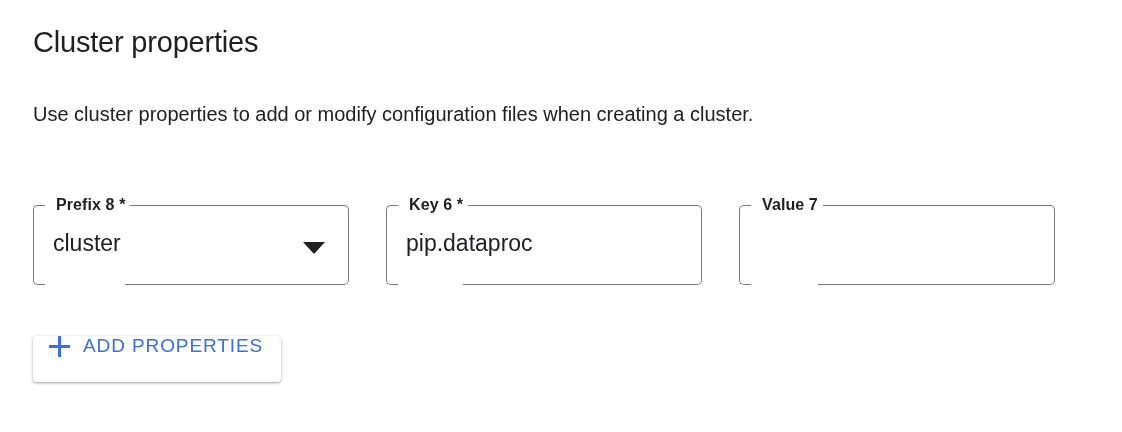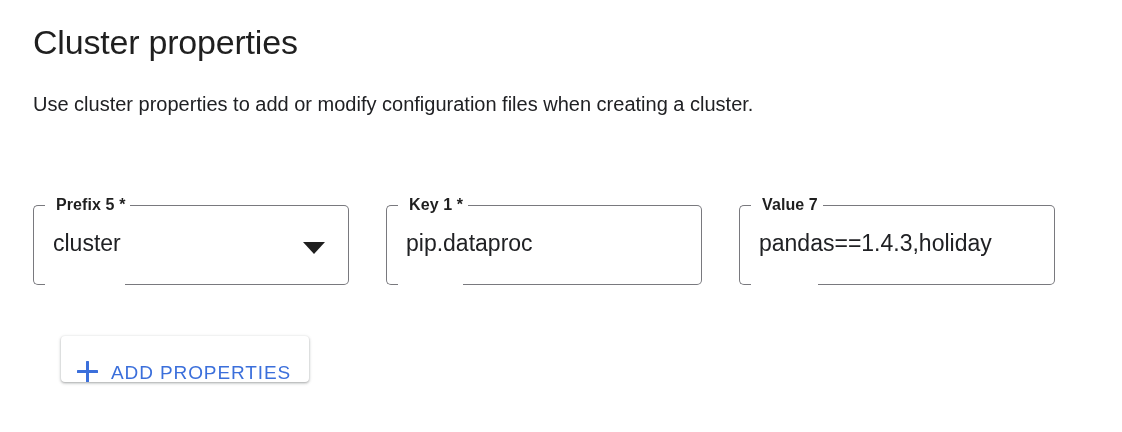--- a/index.html
+++ b/index.html
@@ -21,32 +21,32 @@
     width: 1122px;
     height: 432px;
     background: #ffffff;
   }
 
   
   .page-title {
     position: absolute;
     left: 33px;
     top: 20px;
-    font-size: 34px;
+    font-size: 29px;
     line-height: 44px;
     font-weight: 500;
     letter-spacing: -0.2px;
     color: #1f1f1f;
     white-space: nowrap;
   }
 
   .page-description {
     position: absolute;
     left: 33px;
-    top: 90px;
+    top: 100px;
     font-size: 20px;
     line-height: 28px;
     font-weight: 400;
     color: #202124;
     white-space: nowrap;
   }
 
   
   .fields-row {
     position: absolute;
@@ -139,31 +139,30 @@
     border-top: 12px solid #1f1f1f;
   }
 
   
   .add-button {
     position: absolute;
     left: 33px;
     top: 336px;
     height: 46px;
     display: inline-flex;
-    align-items: flex-end;
+    align-items: flex-start;
     gap: 13px;
     padding: 0 18px 0 16px;
     background: #ffffff;
     border: none;
     border-radius: 4px;
     box-shadow: 0 1px 2px 0 rgba(60,64,67,0.30),
                 0 1px 3px 1px rgba(60,64,67,0.15);
     cursor: pointer;
     font-family: "Liberation Sans", sans-serif;
-    margin-left: 28px;
   }
   .plus-icon {
     position: relative;
     width: 21px;
     height: 21px;
     flex: 0 0 auto;
   }
   .plus-icon::before,
   .plus-icon::after {
     content: "";
@@ -202,43 +201,42 @@
   <div class="page-description">Use cluster properties to add or modify configuration files when creating a cluster.</div>
 
   <div class="fields-row">
 
     <div class="form-field">
       <div class="notched-outline">
         <div class="notch-leading"></div>
         <div class="notch-center" style="width: 80.4844px;"></div>
         <div class="notch-trailing"></div>
       </div>
-      <div class="field-label">Prefix 5 *</div>
+      <div class="field-label">Prefix 8 *</div>
       <div class="field-value has-arrow">cluster</div>
       <div class="select-arrow"></div>
     </div>
 
     <div class="form-field">
       <div class="notched-outline">
         <div class="notch-leading"></div>
         <div class="notch-center" style="width: 65.0781px;"></div>
         <div class="notch-trailing"></div>
       </div>
-      <div class="field-label">Key 1 *</div>
+      <div class="field-label">Key 6 *</div>
       <div class="field-value">pip.dataproc</div>
     </div>
 
     <div class="form-field">
       <div class="notched-outline">
         <div class="notch-leading"></div>
         <div class="notch-center" style="width: 66.8594px;"></div>
         <div class="notch-trailing"></div>
       </div>
       <div class="field-label">Value 7</div>
-      <div class="field-value">pandas==1.4.3,holiday</div>
     </div>
 
   </div>
 
   <button class="add-button">
     <span class="plus-icon"></span>
     <span class="add-button-label">ADD PROPERTIES</span>
   </button>
 
 </div>

